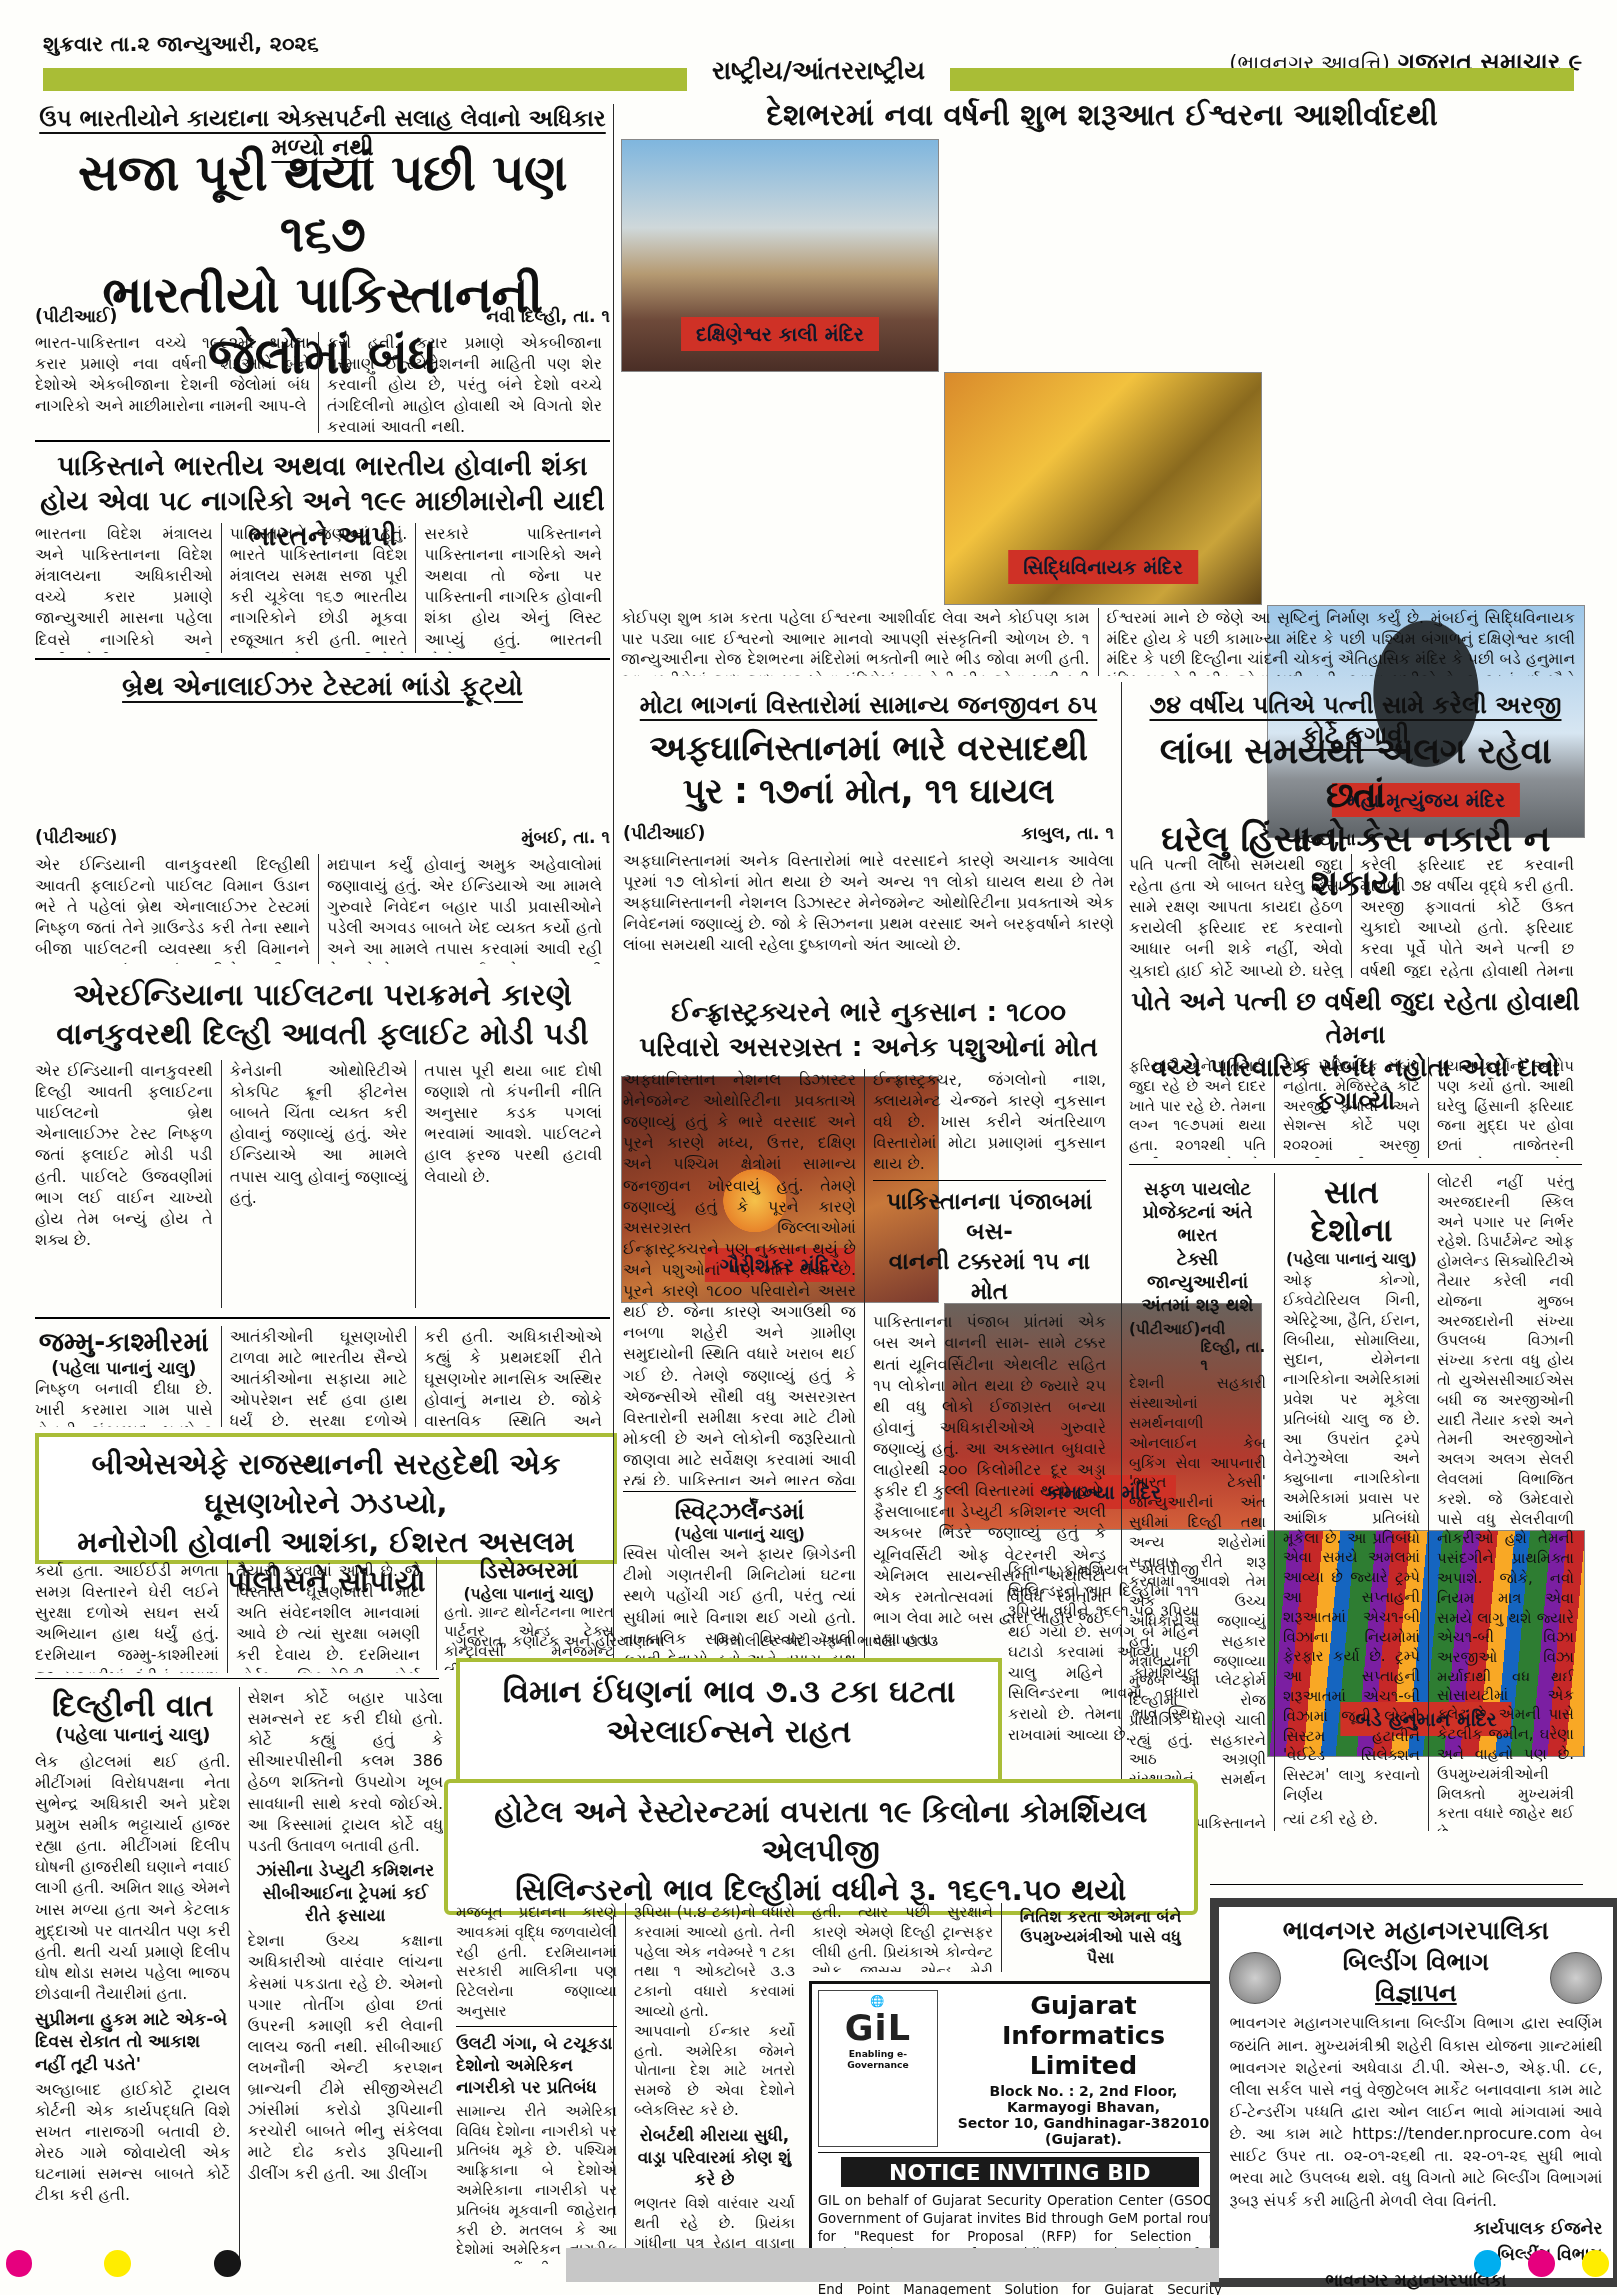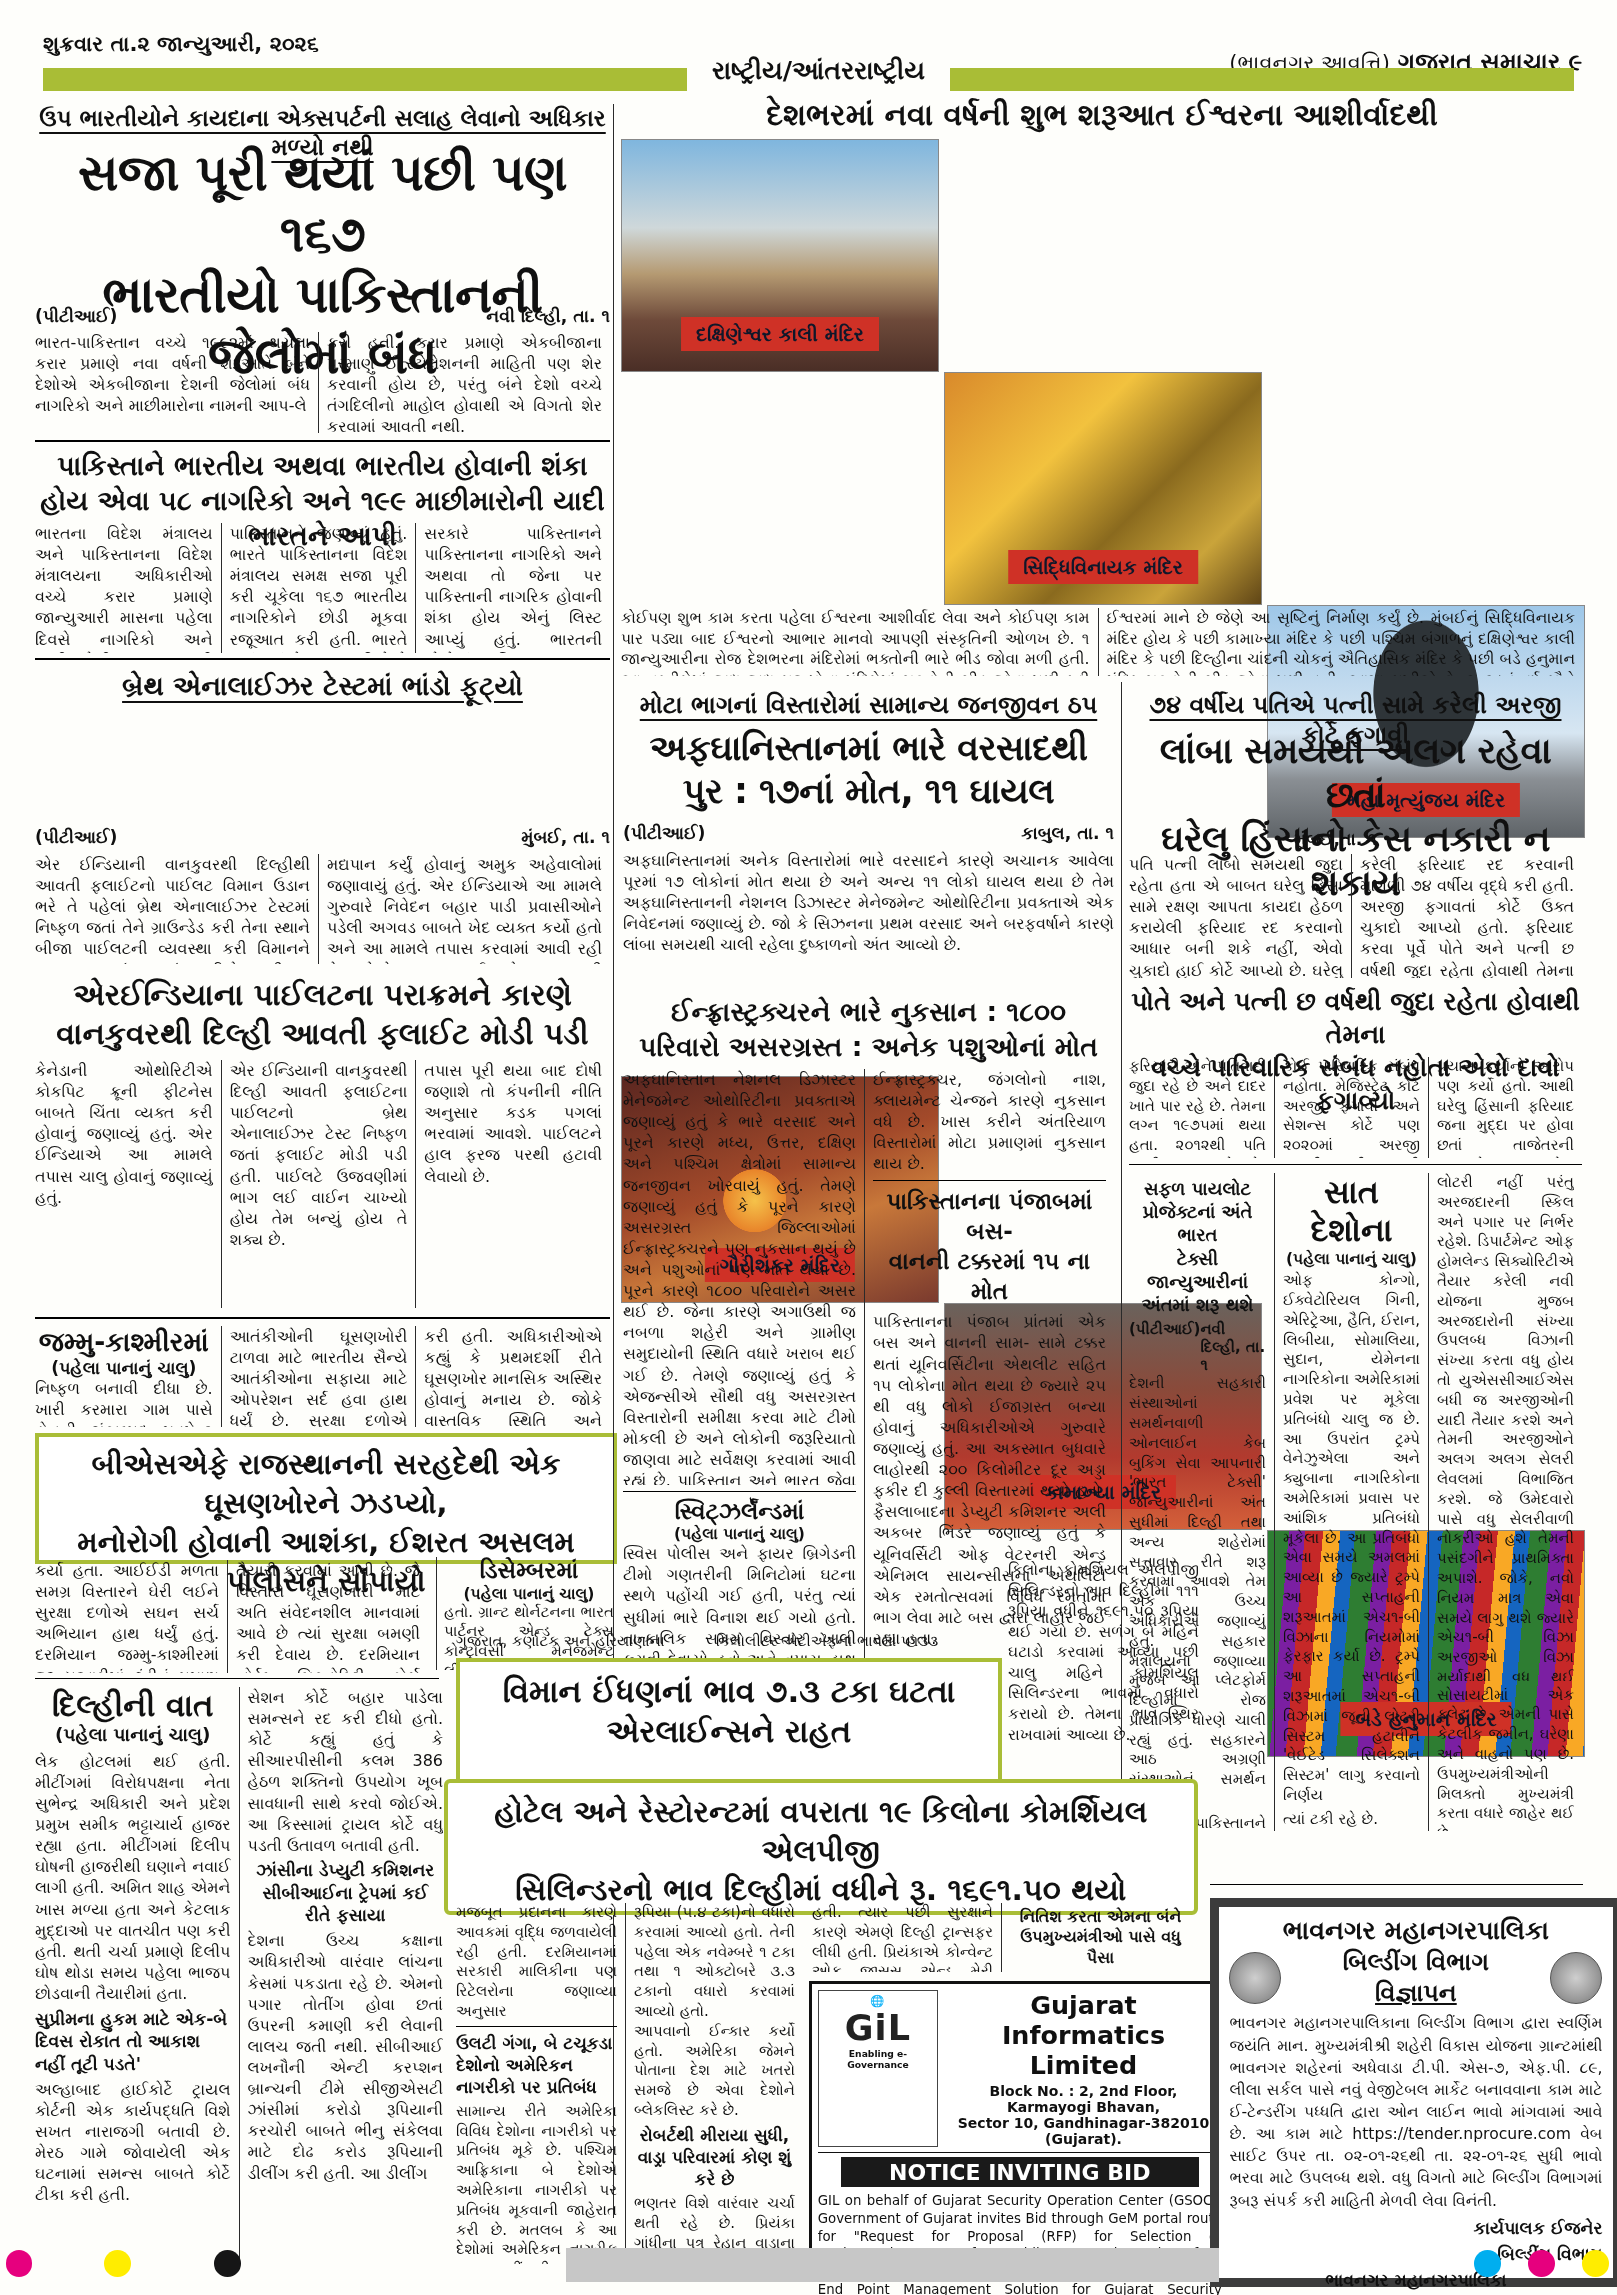--- a/index.html
+++ b/index.html
@@ -73,22 +73,22 @@
   <div class="abs byline" style="left:35px;top:827px;width:575px;">
     <span>(પીટીઆઈ)</span>
     <span>મુંબઈ, તા. ૧</span>
   </div>
   <div class="abs cols" style="left:35px;top:854px;width:575px;height:110px;">
     <div class="col body-txt j" style="width:50%;">એર ઈન્ડિયાની વાનકુવરથી દિલ્હીથી આવતી ફલાઈટનો પાઈલટ વિમાન ઉડાન ભરે તે પહેલાં બ્રેથ એનાલાઈઝર ટેસ્ટમાં નિષ્ફળ જતાં તેને ગ્રાઉન્ડેડ કરી તેના સ્થાને બીજા પાઈલટની વ્યવસ્થા કરી વિમાનને રવાના કરવામાં આવતાં ૨૩ ડિસેમ્બરની આ ફલાઈટ મોડી પડી હતી. આ ઘટનામાં પાઈલટે</div>
     <div class="col body-txt j" style="width:50%;">મદ્યપાન કર્યું હોવાનું અમુક અહેવાલોમાં જણાવાયું હતું. એર ઈન્ડિયાએ આ મામલે ગુરુવારે નિવેદન બહાર પાડી પ્રવાસીઓને પડેલી અગવડ બાબતે ખેદ વ્યક્ત કર્યો હતો અને આ મામલે તપાસ કરવામાં આવી રહી છે અને તે દરમ્યાન પાઈલટને ફરજ પરથી હટાવી લેવામાં આવ્યો હોવાનું જણાવ્યું હતું.</div>
   </div>
   <div class="abs subhead c" style="left:35px;top:975px;width:575px;font-size:30px;">એરઈન્ડિયાના પાઈલટના પરાક્રમને કારણે વાનકુવરથી દિલ્હી આવતી ફલાઈટ મોડી પડી</div>
   <div class="abs cols" style="left:35px;top:1060px;width:575px;height:248px;">
+    <div class="col body-txt j" style="width:33.3%;">એર ઈન્ડિયાની વાનકુવરથી દિલ્હી આવતી ફલાઈટના પાઈલટનો બ્રેથ એનાલાઈઝર ટેસ્ટ નિષ્ફળ જતાં ફલાઈટ મોડી પડી હતી. પાઈલટે ઉજવણીમાં ભાગ લઈ વાઈન ચાખ્યો હોય તેમ બન્યું હોય તે શક્ય છે.</div>
     <div class="col body-txt j" style="width:33.3%;">કેનેડાની ઓથોરિટીએ કોકપિટ ક્રૂની ફીટનેસ બાબતે ચિંતા વ્યક્ત કરી હોવાનું જણાવ્યું હતું. એર ઈન્ડિયાએ આ મામલે તપાસ ચાલુ હોવાનું જણાવ્યું હતું.</div>
-    <div class="col body-txt j" style="width:33.3%;">એર ઈન્ડિયાની વાનકુવરથી દિલ્હી આવતી ફલાઈટના પાઈલટનો બ્રેથ એનાલાઈઝર ટેસ્ટ નિષ્ફળ જતાં ફલાઈટ મોડી પડી હતી. પાઈલટે ઉજવણીમાં ભાગ લઈ વાઈન ચાખ્યો હોય તેમ બન્યું હોય તે શક્ય છે.</div>
     <div class="col body-txt j" style="width:33.3%;">તપાસ પૂરી થયા બાદ દોષી જણાશે તો કંપનીની નીતિ અનુસાર કડક પગલાં ભરવામાં આવશે. પાઈલટને હાલ ફરજ પરથી હટાવી લેવાયો છે.</div>
   </div>
   <div class="abs rule" style="left:35px;top:1317px;width:575px;"></div>
 
   <div class="abs cols" style="left:35px;top:1326px;width:575px;height:101px;">
     <div class="col" style="width:33.3%;">
       <div class="sect-title" style="font-size:26.6px;">જમ્મુ-કાશ્મીરમાં</div>
       <div class="cont" style="font-size:17.3px;">(પહેલા પાનાનું ચાલુ)</div>
       <div class="body-txt j" style="height:50px;">નિષ્ફળ બનાવી દીધા છે. ખારી કરમારા ગામ પાસે ડ્રોનની શંકાસ્પદ મુવમેન્ટ જોવા મળી હતી. જેના પગલે સુરક્ષા એજન્સીઓએ તુરંત સર્ચ ઓપરેશન શરૂ કર્યું હતું. ભારતીય જવાનોને ડ્રોનથી ડ્રોપ કરાયેલી વસ્તુઓમાં કેટલાક જીવતા કારતૂસ અને એક શંકાસ્પદ આઈઈડી જપ્ત</div>
     </div>

